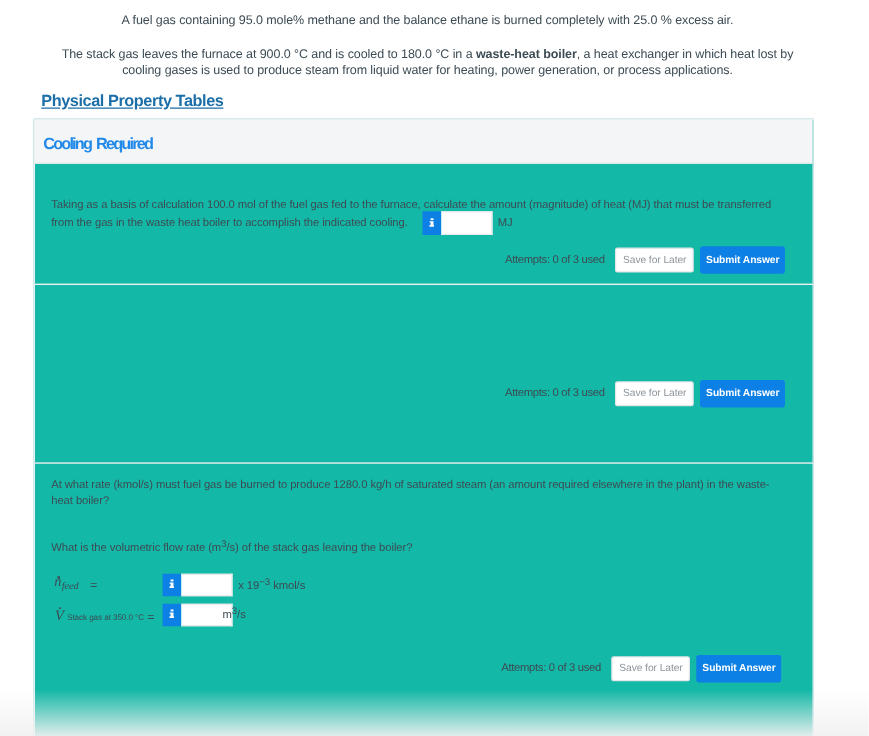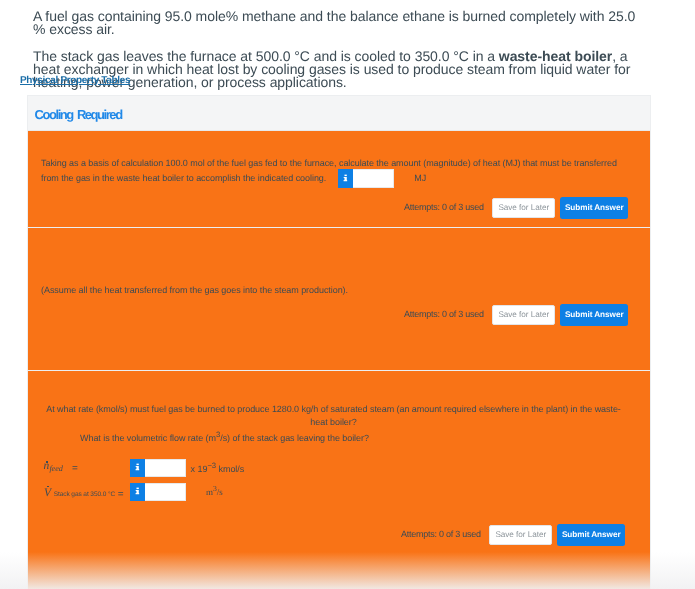--- a/index.html
+++ b/index.html
@@ -3,30 +3,30 @@
 <meta charset="utf-8">
 <style>
   html,body{margin:0;padding:0;}
   body{width:695px;height:589px;overflow:hidden;background:#ffffff;
        font-family:"Liberation Sans",sans-serif;color:#3c4b54;
        -webkit-font-smoothing:antialiased;text-rendering:geometricPrecision;}
   .page{position:relative;width:695px;height:589px;overflow:hidden;}
 
   
   .intro{position:absolute;left:33px;top:10px;width:618px;
-         font-size:14px;letter-spacing:-0.06px;line-height:13px;}
+         font-size:10px;letter-spacing:-0.06px;line-height:13px;text-align:center;}
   .intro p{margin:0;}
   .intro .gap{height:14px;}
   .intro b{font-weight:700;}
-  .ppt{position:absolute;left:20px;top:73.8px;font-size:10px;letter-spacing:-0.33px;
+  .ppt{position:absolute;left:33px;top:73.8px;font-size:13px;letter-spacing:-0.33px;
        font-weight:700;color:#1b6ea8;text-decoration:underline;line-height:13px;cursor:pointer;}
 
   
   .card{position:absolute;left:27px;width:624px;box-sizing:border-box;
-        border:1px solid #eceef0;border-bottom:none;background:#f97316;}
+        border:1px solid #eceef0;border-bottom:none;background:#14b8a6;}
   .card-head{height:35px;background:#f4f5f6;border-bottom:1px solid #e7e9eb;
              box-sizing:border-box;position:relative;}
   .card-title{position:absolute;left:6.6px;top:10px;font-size:13px;letter-spacing:-1.45px;word-spacing:1.9px;
               font-weight:700;color:#2189e8;line-height:18px;}
   .card-body{position:relative;font-size:9px;letter-spacing:-0.06px;line-height:13px;}
 
   .qtext{position:absolute;left:13px;width:585px;line-height:15px;}
   .qtext p{margin:0;}
 
   
@@ -69,64 +69,61 @@
   sup{font-size:0.86em;vertical-align:0.46em;line-height:0;}
 </style>
 </head>
 <body>
 
 <div class="page">
 
   <div class="intro">
     <p>A fuel gas containing 95.0 mole% methane and the balance ethane is burned completely with 25.0 % excess air.</p>
     <div class="gap"></div>
-    <p><span>The stack gas leaves the furnace at 500.0 °C and is cooled to 350.0 °C in a </span><b>waste-heat boiler</b><span>, a heat exchanger in which heat lost by cooling gases is used to produce steam from liquid water for heating, power generation, or process applications.</span></p>
+    <p><span>The stack gas leaves the furnace at 900.0 °C and is cooled to 180.0 °C in a </span><b>waste-heat boiler</b><span>, a heat exchanger in which heat lost by cooling gases is used to produce steam from liquid water for heating, power generation, or process applications.</span></p>
   </div>
   <span class="ppt">Physical Property Tables</span>
 
   <div class="card" id="card1" style="top:95px;height:132px;">
     <div class="card-head">
       <div class="card-title" style="top:10px;">Cooling Required</div>
     </div>
     <div class="card-body" style="height:96px;">
       <div class="qtext" style="top:25px;">
         <p><span>Taking as a basis of calculation 100.0 mol of the fuel gas fed to the furnace, calculate the amount (magnitude) of heat (MJ) that must be transferred from the gas in the waste heat boiler to accomplish the indicated cooling.</span><span class="ig" style="margin-left:12px;"><span class="ibtn" title="info">
                 <svg class="iglyph" viewBox="0 0 15 19">
                   <rect x="6.5" y="5.6" width="2.3" height="1.5" fill="#fff"></rect>
                   <path d="M5.7 7.9 h3.1 v3.0 h0.35 v1.4 h-3.55 v-1.4 h0.85 v-1.9 h-0.75 z" fill="#fff"></path>
                 </svg>
-              </span><span class="fld"></span></span><span class="unit" style="margin-left:20px;">MJ</span></p>
+              </span><span class="fld"></span></span><span class="unit" style="margin-left:4px;">MJ</span></p>
       </div>
       <div class="actions" style="left:376px;top:66px;">
         <span class="attempts">Attempts: 0 of 3 used</span>
         <span class="btn-later" style="margin-left:6px;">Save for Later</span>
         <span class="btn-submit" style="margin-left:2.5px;">Submit Answer</span>
       </div>
     </div>
   </div>
 
   <div class="card" id="card2" style="top:227px;height:143px;">
     <div class="card-body" style="height:106px;">
-      <div class="qtext" style="top:55.5px;line-height:13px;">
-        <p>(Assume all the heat transferred from the gas goes into the steam production).</p>
-      </div>
       <div class="actions" style="left:376px;top:76px;">
         <span class="attempts">Attempts: 0 of 3 used</span>
         <span class="btn-later" style="margin-left:6px;">Save for Later</span>
         <span class="btn-submit" style="margin-left:2.5px;">Submit Answer</span>
       </div>
     </div>
   </div>
 
   <div class="card" id="card3" style="top:370px;height:225px;">
     <div class="card-body" style="height:188px;">
-      <div class="qtext" style="top:32px;line-height:13px;text-align:center;">
+      <div class="qtext" style="top:10px;line-height:13px;">
         <p>At what rate (kmol/s) must fuel gas be burned to produce 1280.0 kg/h of saturated steam (an amount required elsewhere in the plant) in the waste-heat boiler?</p>
       </div>
-      <div class="qtext" style="top:60.6px;line-height:13px;margin-left:39px;">
+      <div class="qtext" style="top:60.6px;line-height:13px;">
         <p><span>What is the volumetric flow rate (m</span><sup>3</sup><span>/s) of the stack gas leaving the boiler?</span></p>
       </div>
 
       <div class="mrow" style="left:0px;top:95.2px;">
         <span class="mvar" style="left:15.4px;bottom:0px;">n</span>
           <i class="mdot" style="left:18.2px;bottom:3.5px;"></i>
           <span class="msub" style="left:21.4px;bottom:-3.2px;">feed</span>
           <span class="meq" style="left:44.1px;bottom:-2.5px;">=</span>
           <span class="ig igabs" style="left:102.2px;top:-7.4px;">
             <span class="ibtn" title="info">
@@ -147,21 +144,21 @@
           <span class="meq" style="left:89.8px;bottom:-2px;">=</span>
           <span class="ig igabs" style="left:102.2px;top:-10.3px;">
             <span class="ibtn" title="info">
               <svg class="iglyph" viewBox="0 0 15 19">
                 <rect x="6.5" y="5.6" width="2.3" height="1.5" fill="#fff"></rect>
                 <path d="M5.7 7.9 h3.1 v3.0 h0.35 v1.4 h-3.55 v-1.4 h0.85 v-1.9 h-0.75 z" fill="#fff"></path>
               </svg>
             </span>
             <span class="fld"></span>
           </span>
-          <span class="unit" style="left:178px;bottom:1.5px;font-family:Liberation Serif, serif;"><span>m</span><sup>3</sup><span>/s</span></span>
+          <span class="unit" style="left:150px;bottom:1.5px;"><span>m</span><sup>3</sup><span>/s</span></span>
       </div>
 
       <div class="actions" style="left:373px;top:153px;">
         <span class="attempts">Attempts: 0 of 3 used</span>
         <span class="btn-later" style="margin-left:6px;">Save for Later</span>
         <span class="btn-submit" style="margin-left:2.5px;">Submit Answer</span>
       </div>
     </div>
   </div>
 

